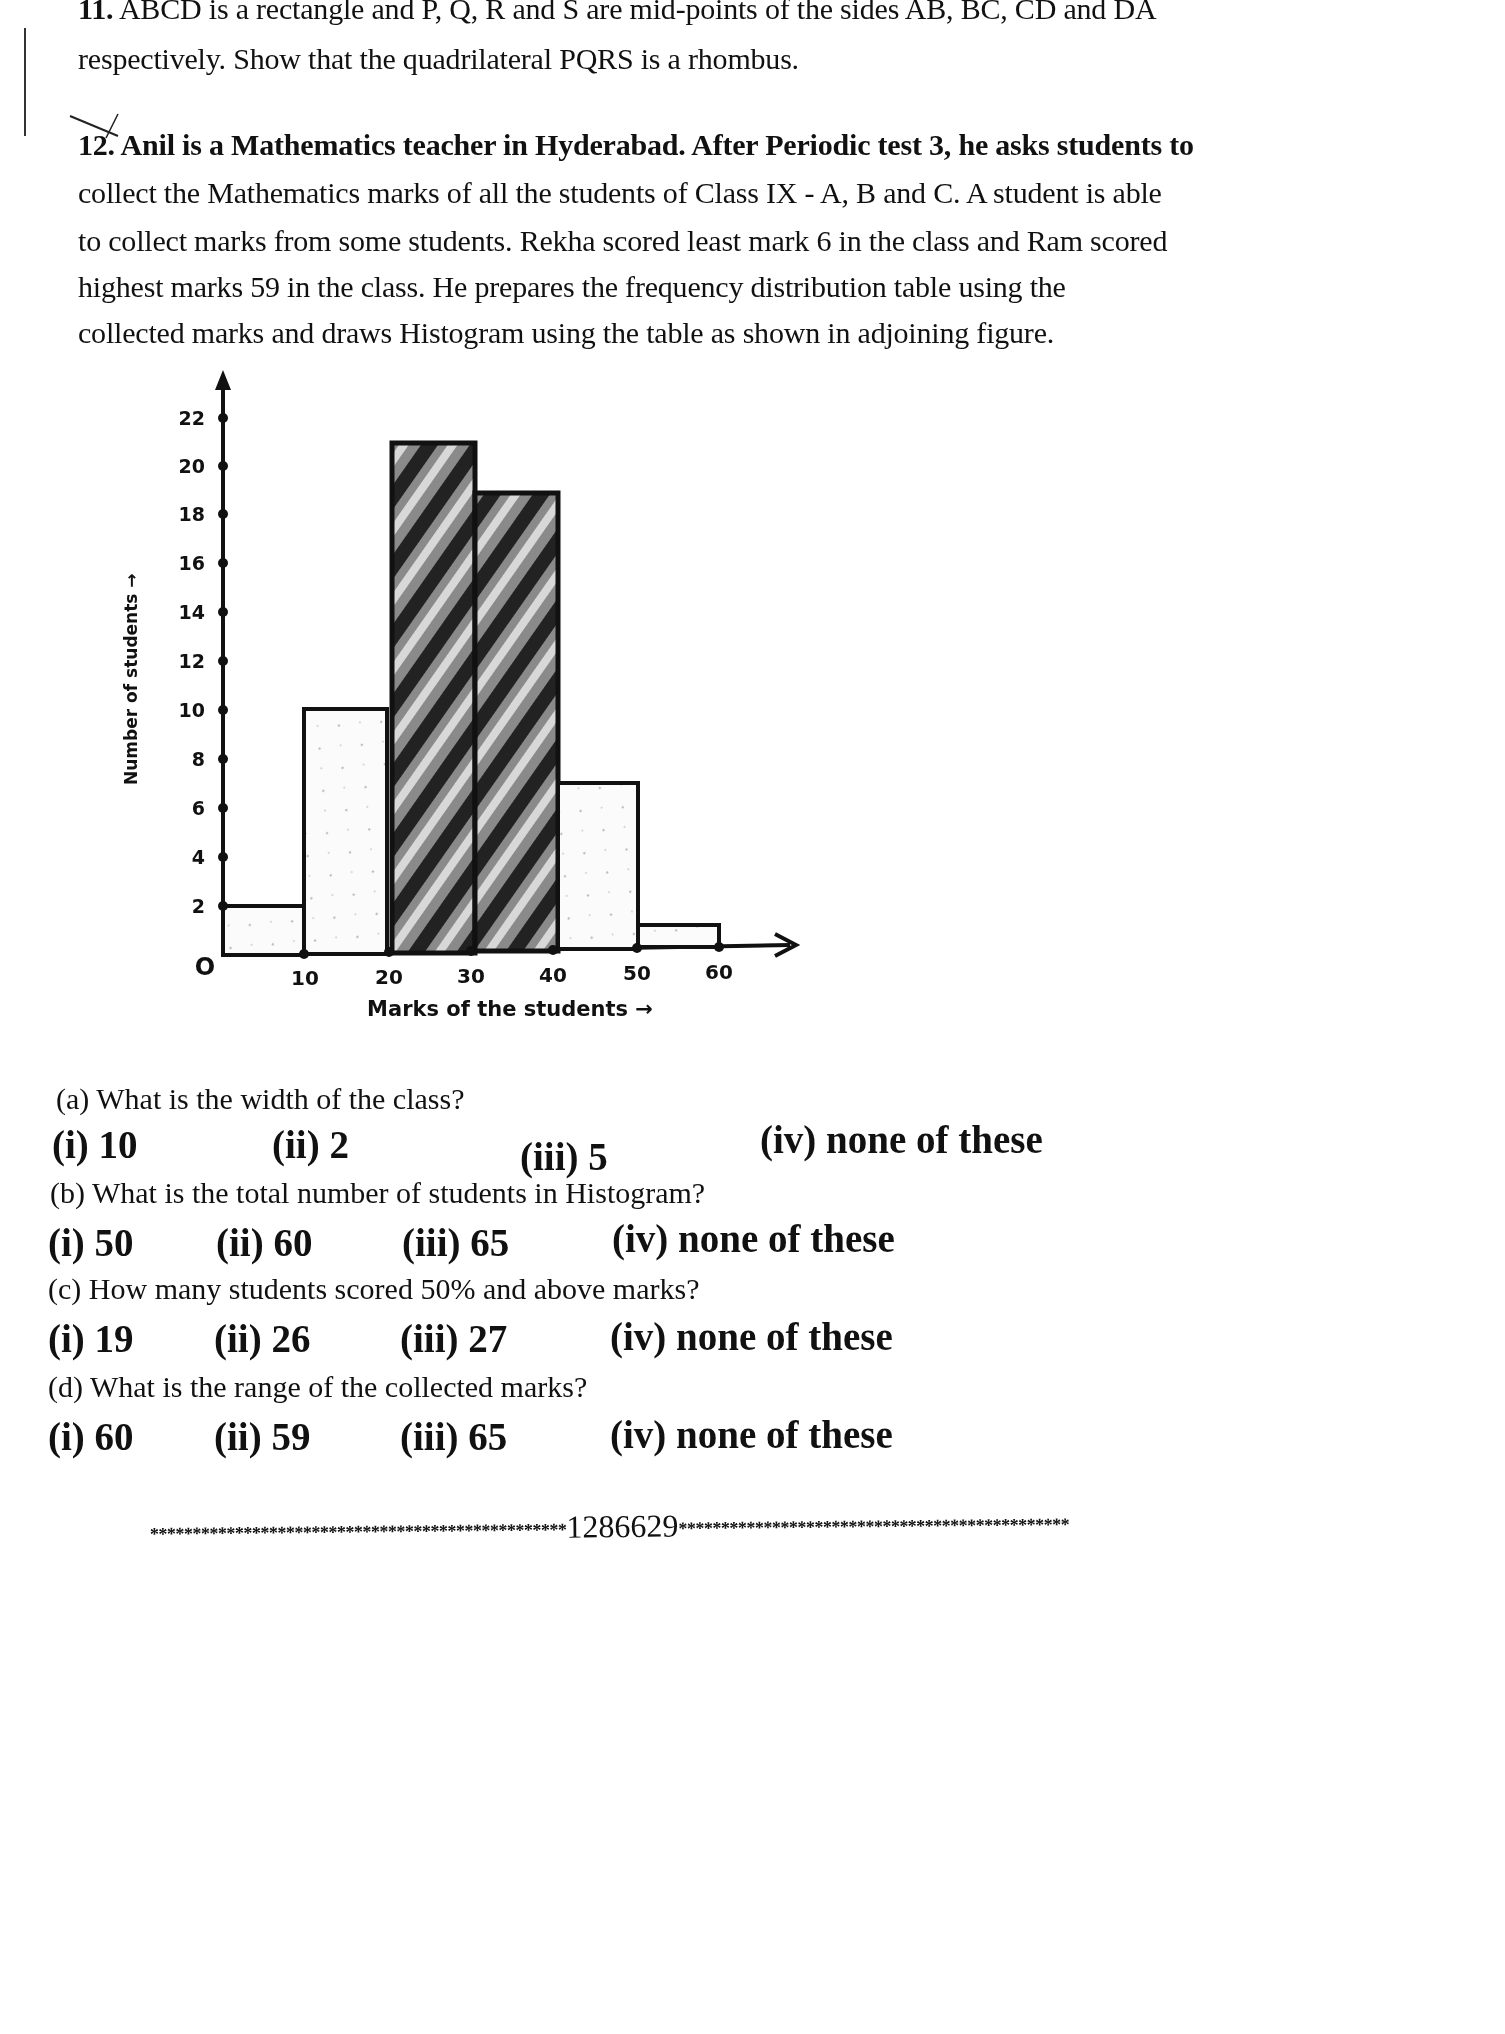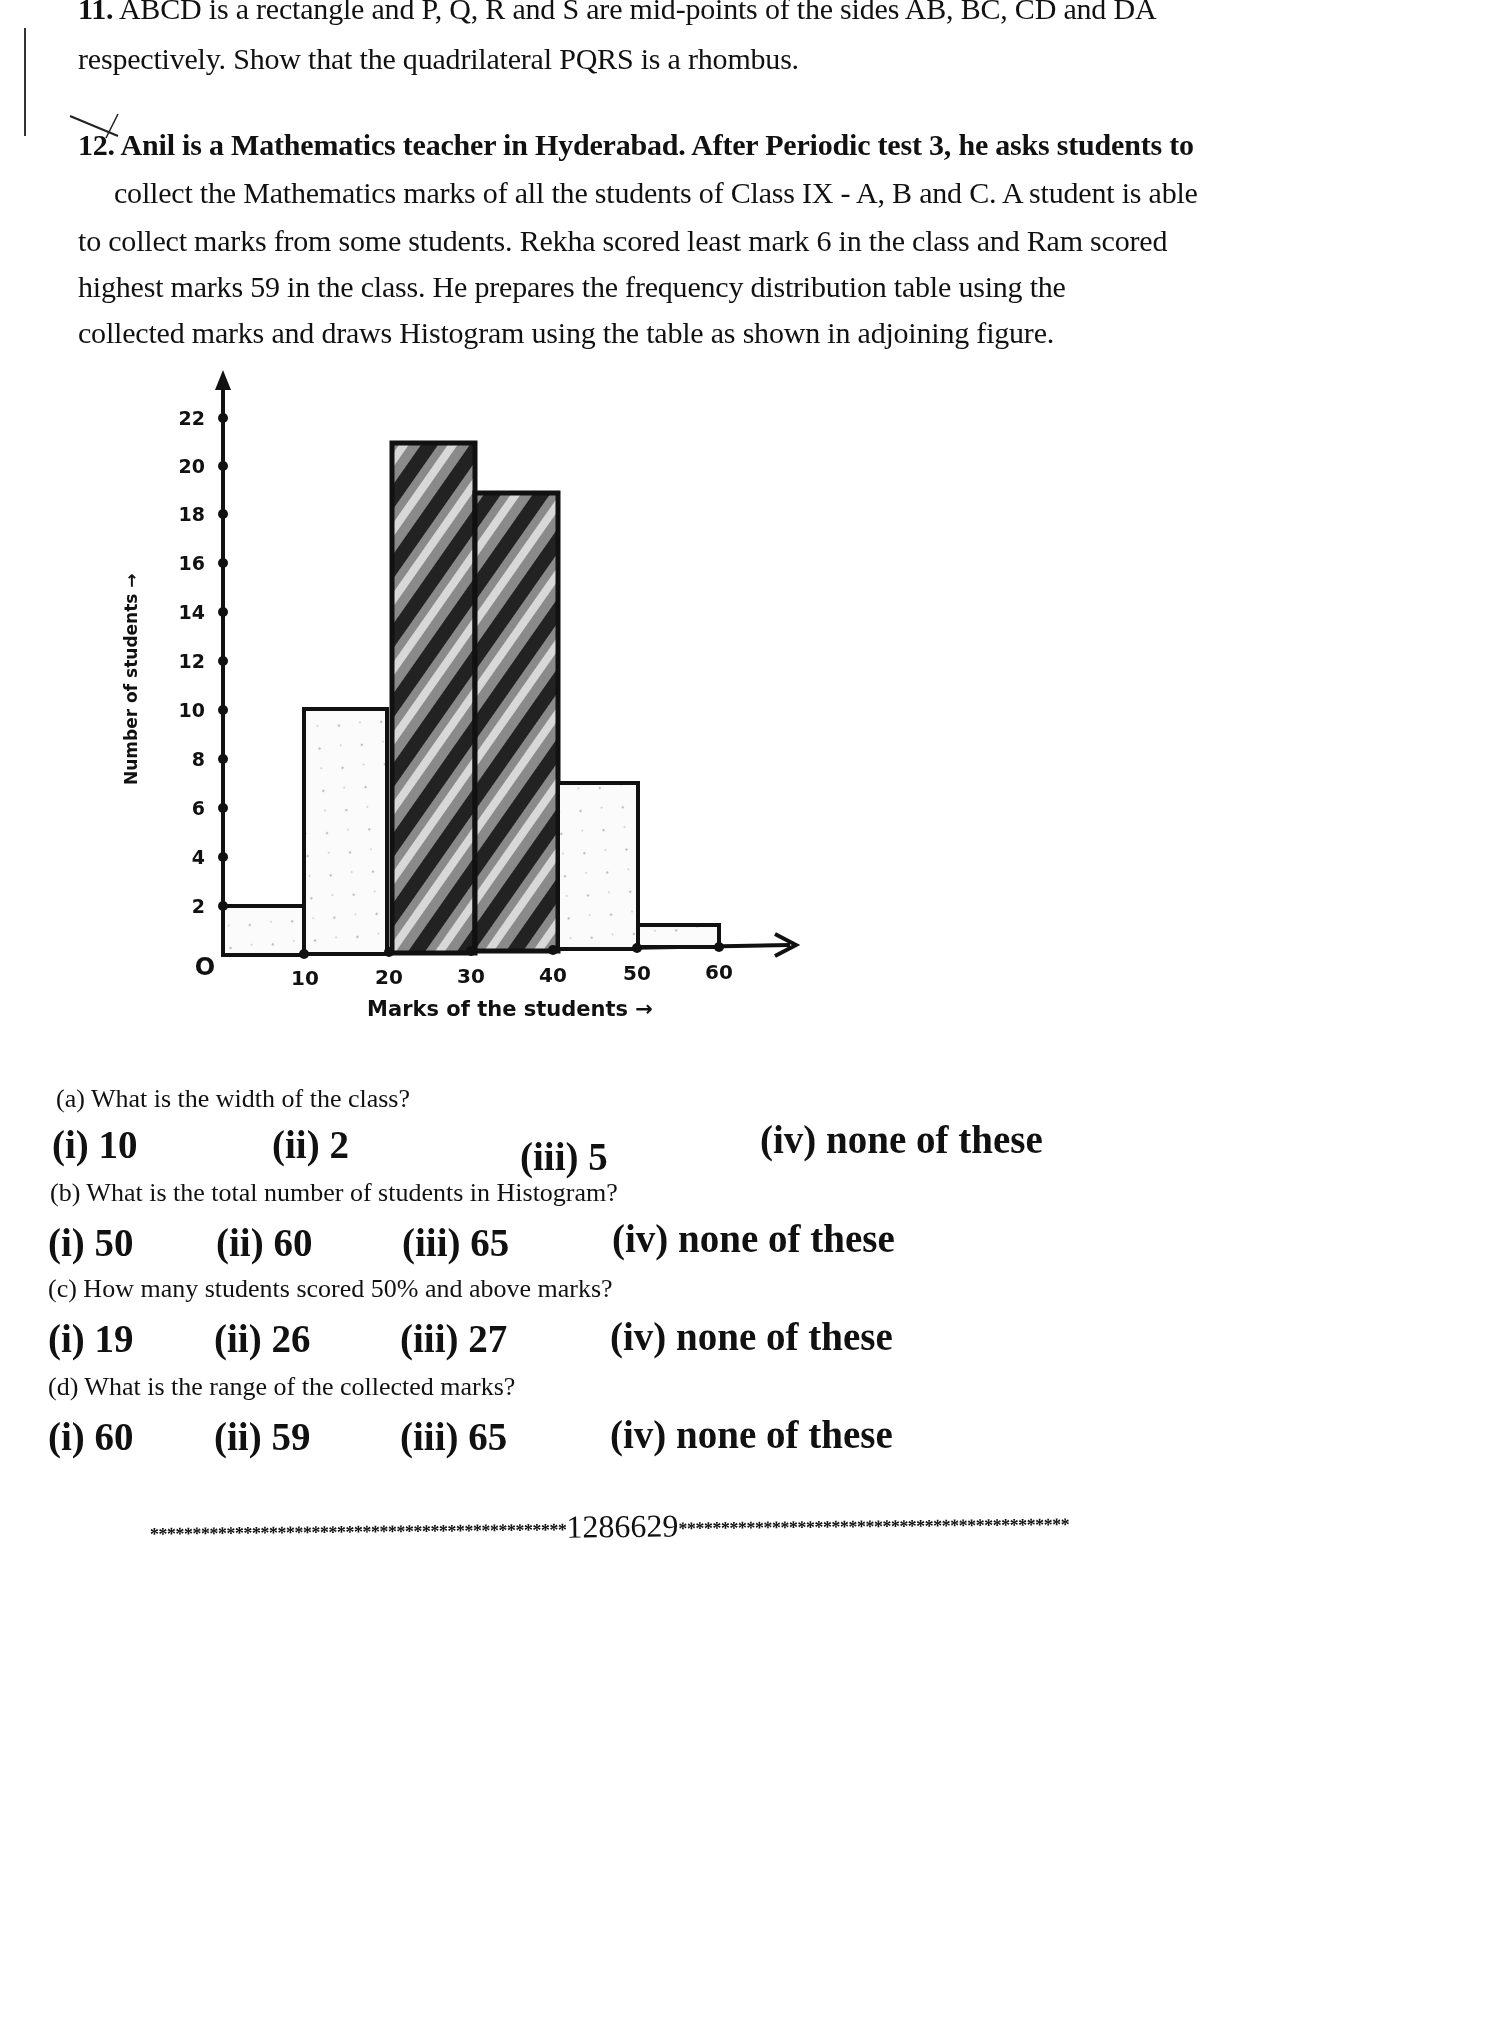--- a/index.html
+++ b/index.html
@@ -8,21 +8,21 @@
     font-family: "Liberation Serif", "DejaVu Serif", serif; color: #111;
   }
   .abs { position: absolute; white-space: nowrap; }
   .line {
     position: absolute; left: 78px; font-size: 30px; line-height: 34px;
     white-space: nowrap; letter-spacing: -0.2px;
   }
   .margin-rule {
     position: absolute; left: 24px; top: 28px; width: 2px; height: 108px; background: #333;
   }
-  .q-text { font-size: 26px; line-height: 34px; position: absolute; white-space: nowrap; }
+  .q-text { font-size: 30px; line-height: 34px; position: absolute; white-space: nowrap; }
   .opt { position: absolute; font-size: 39px; line-height: 34px; white-space: nowrap; font-weight: bold; }
   .footer {
     position: absolute; top: 1508px; left: 150px; width: 1190px; height: 40px;
     font-size: 18px; font-weight: bold; white-space: nowrap; overflow: hidden;
     display: flex; align-items: flex-end; transform: rotate(-0.6deg); transform-origin: left bottom;
   }
   .footer .num { font-size: 32px; font-weight: normal; line-height: 34px; }
   .stars { letter-spacing: -0.5px; line-height: 20px; padding-bottom: 4px; }
   svg text { font-family: "DejaVu Sans", sans-serif; font-weight: bold; }
 </style>
@@ -41,21 +41,21 @@
 
 <div>
   <svg class="abs" style="left:68px; top:108px;" width="60" height="40">
     <line x1="2" y1="8" x2="50" y2="28" stroke="#222" stroke-width="2"></line>
     <line x1="38" y1="30" x2="50" y2="6" stroke="#222" stroke-width="1.5"></line>
   </svg>
   <div class="line" style="top:128px; font-weight:bold;">
     <span>12.</span>
     <span>Anil is a Mathematics teacher in Hyderabad. After Periodic test 3, he asks students to</span>
   </div>
-  <div class="line" style="top:176px;margin-left:36px;">collect the Mathematics marks of all the students of Class IX - A, B and C. A student is able</div>
+  <div class="line" style="top:176px;">collect the Mathematics marks of all the students of Class IX - A, B and C. A student is able</div>
   <div class="line" style="top:224px;">to collect marks from some students. Rekha scored least mark 6 in the class and Ram scored</div>
   <div class="line" style="top:270px;">highest marks 59 in the class. He prepares the frequency distribution table using the</div>
   <div class="line" style="top:316px;">collected marks and draws Histogram using the table as shown in adjoining figure.</div>
 </div>
 
 <svg class="abs" style="left:0; top:0;" width="1505" height="1060">
   <defs>
     <pattern id="darkFill" width="40" height="40" patternUnits="userSpaceOnUse" patternTransform="rotate(35)">
       <rect width="40" height="40" fill="#8a8a8a"></rect>
       <rect x="0" y="0" width="14" height="40" fill="#222"></rect>

